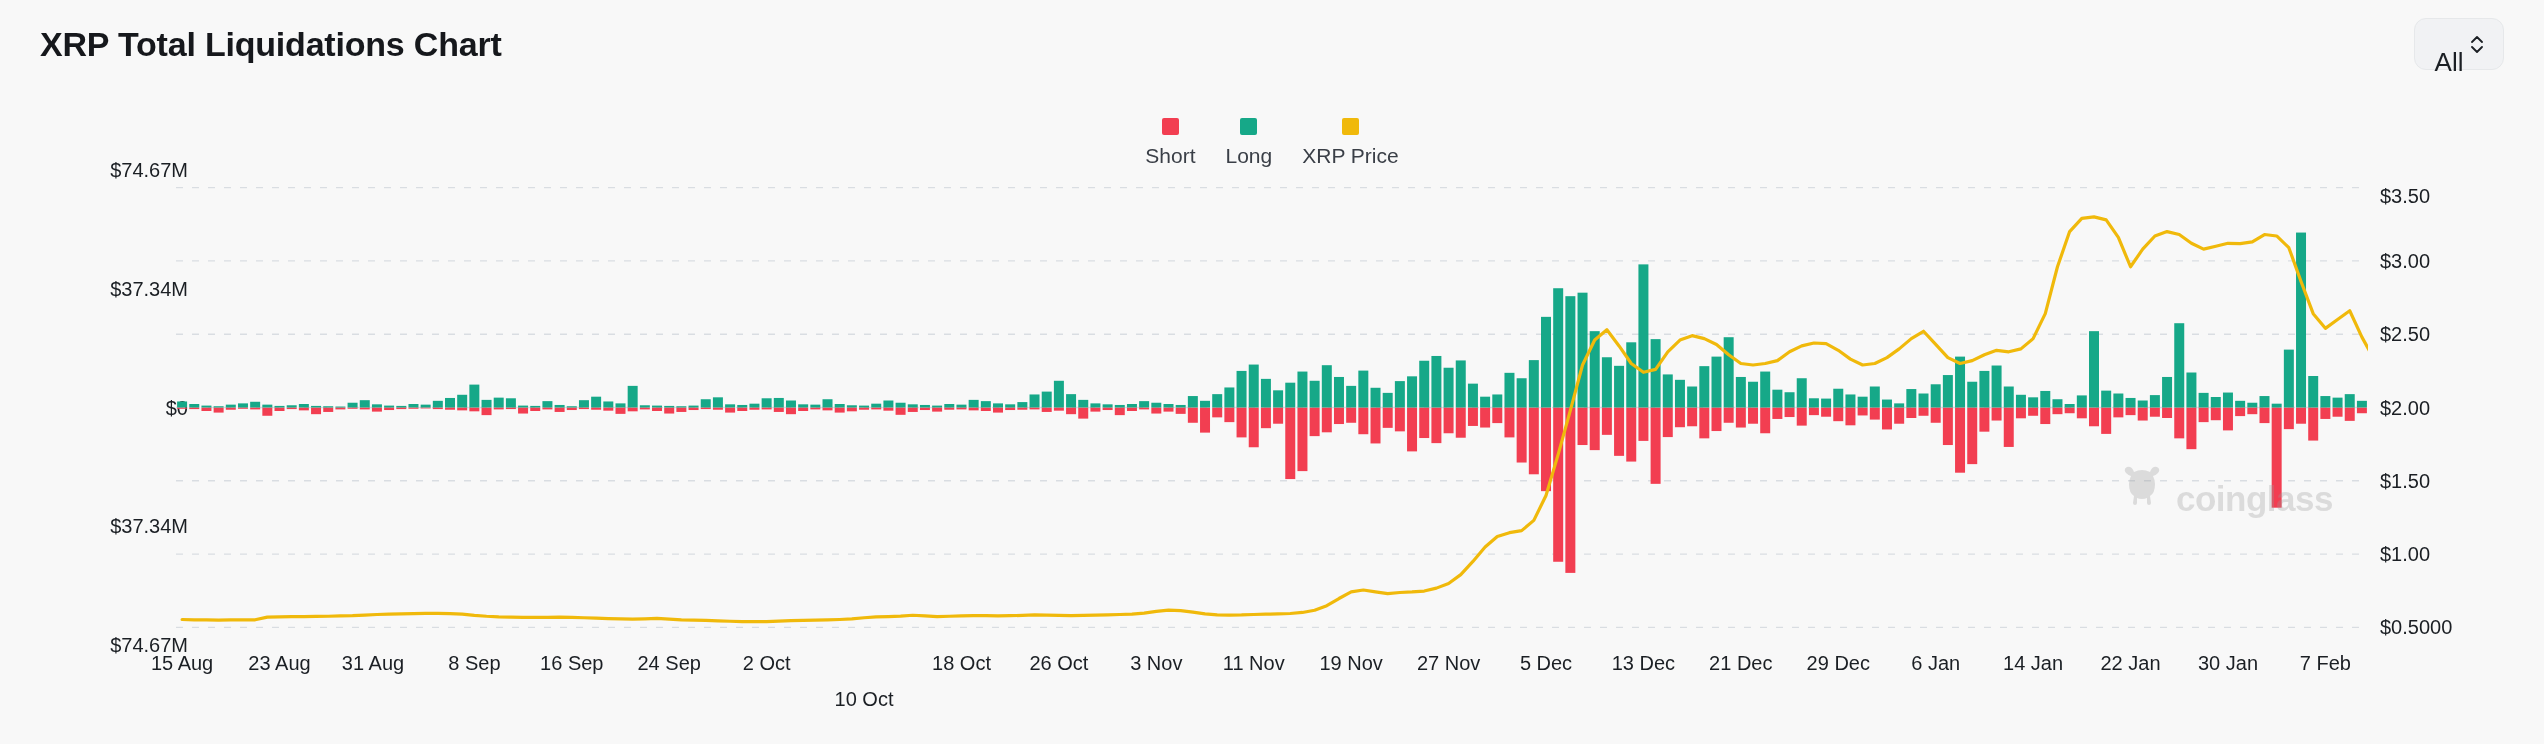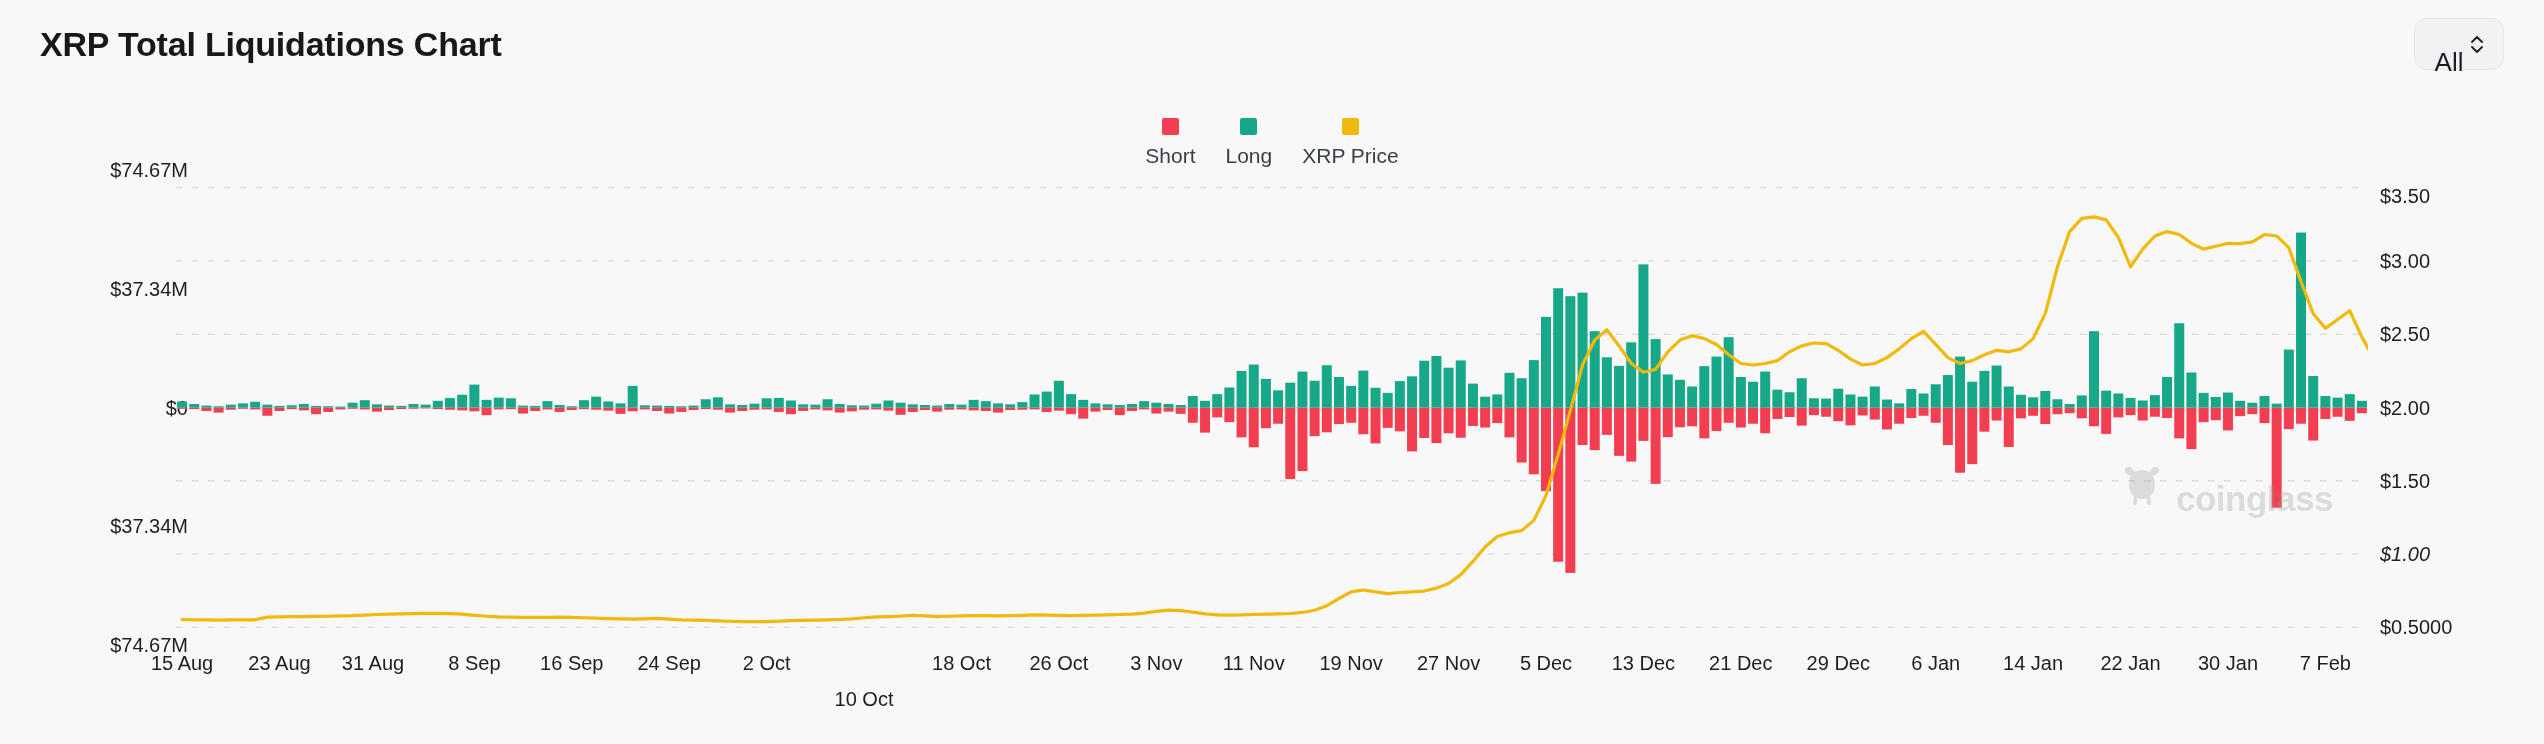--- a/index.html
+++ b/index.html
@@ -111,21 +111,21 @@
       <div class="ytick" style="top: 237.5px;">$0</div>
       <div class="ytick" style="top: 356.3px;">$37.34M</div>
       <div class="ytick" style="top: 475px;">$74.67M</div>
     </div>
   <div class="axis-right">
       <div class="ytick" style="top: 12px; margin-top: 14px;">$3.50</div>
       <div class="ytick" style="top: 90.9px;">$3.00</div>
       <div class="ytick" style="top: 164.2px;">$2.50</div>
       <div class="ytick" style="top: 237.5px;">$2.00</div>
       <div class="ytick" style="top: 310.8px;">$1.50</div>
-      <div class="ytick" style="top: 384.1px; font-style: italic;">$1.00</div>
+      <div class="ytick" style="top: 384.1px;">$1.00</div>
       <div class="ytick" style="top: 457.4px;">$0.5000</div>
     </div>
 
   <div class="chart-area">
     <svg class="chart-svg" id="plot" viewBox="0 0 2192 475" preserveAspectRatio="none">
         <line x1="0" x2="2192" y1="17.59" y2="17.59" stroke="#d9dde2" stroke-width="1.4" stroke-dasharray="7 9"></line>
         <line x1="0" x2="2192" y1="90.90" y2="90.90" stroke="#d9dde2" stroke-width="1.4" stroke-dasharray="7 9"></line>
         <line x1="0" x2="2192" y1="164.20" y2="164.20" stroke="#d9dde2" stroke-width="1.4" stroke-dasharray="7 9"></line>
         <line x1="0" x2="2192" y1="237.50" y2="237.50" stroke="#d9dde2" stroke-width="1.4" stroke-dasharray="7 9"></line>
         <line x1="0" x2="2192" y1="310.80" y2="310.80" stroke="#d9dde2" stroke-width="1.4" stroke-dasharray="7 9"></line>

